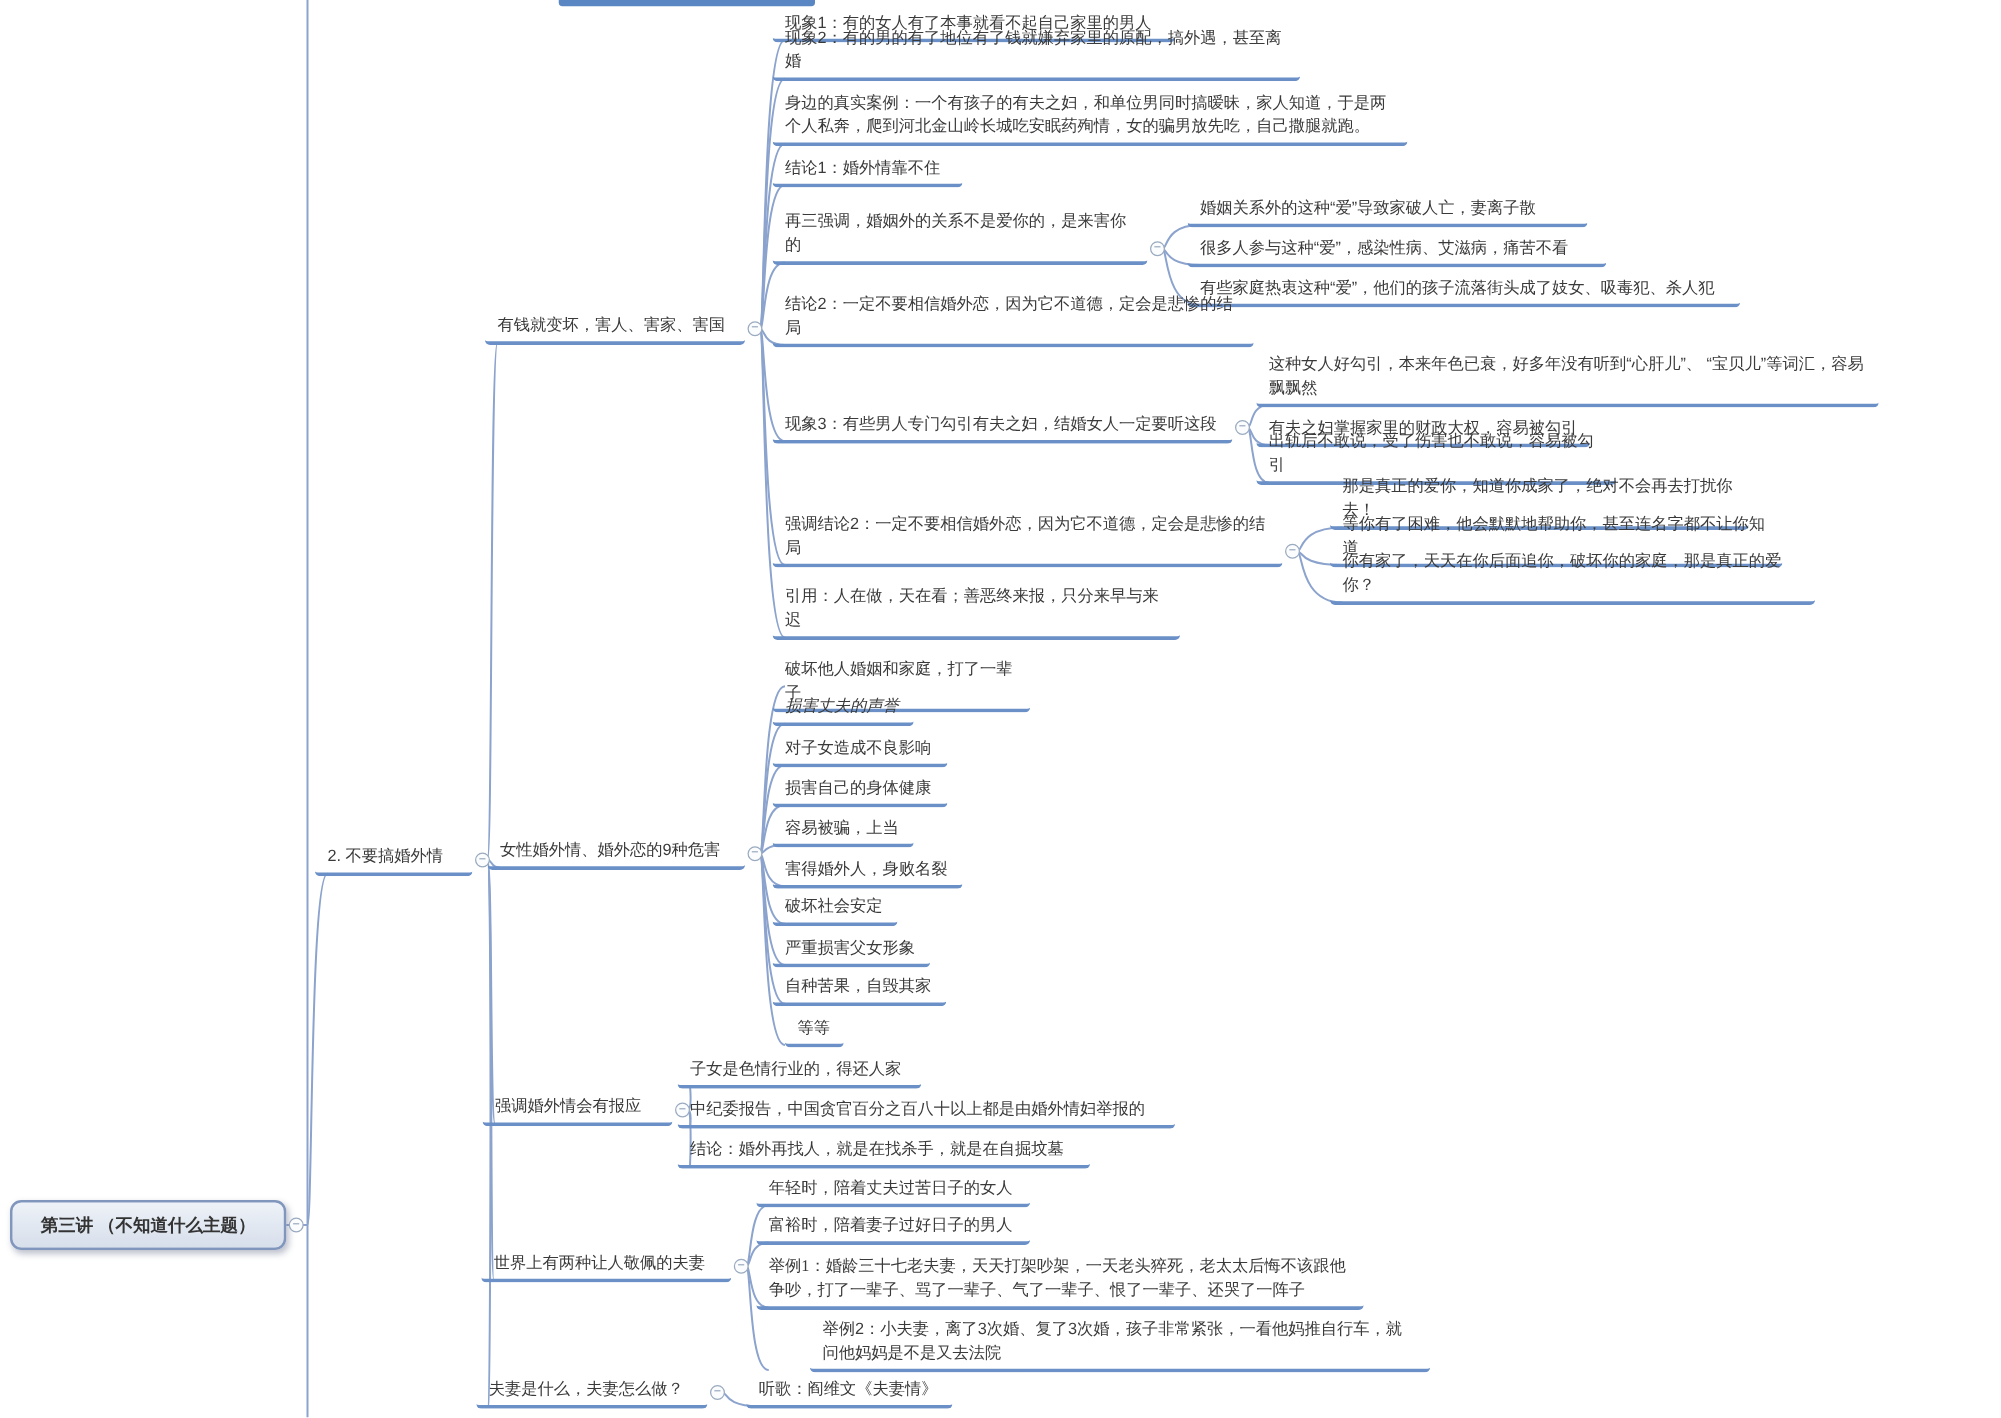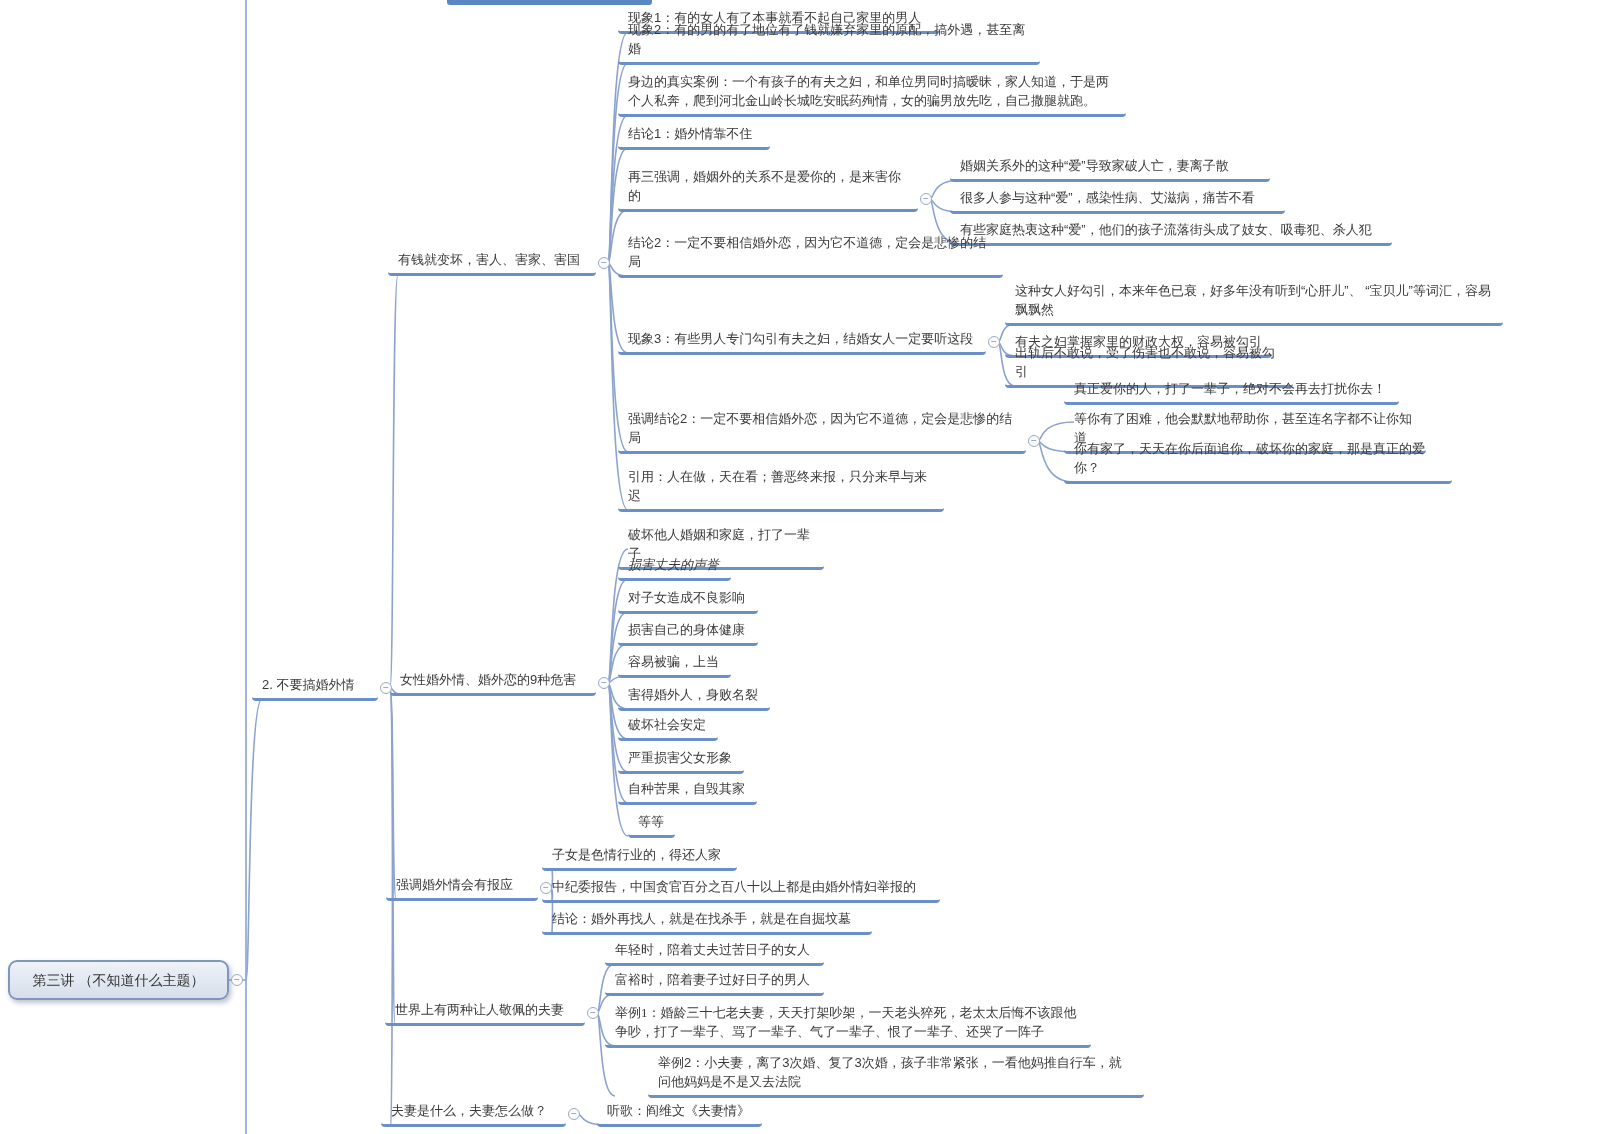--- a/index.html
+++ b/index.html
@@ -83,21 +83,21 @@
     <path d="M 597 1013 C 601 1013, 599 964, 615 964" class="wire"></path>
     <path d="M 597 1013 C 601 1013, 599 994, 615 994" class="wire"></path>
     <path d="M 597 1013 C 601 1013, 599 1046, 615 1046" class="wire"></path>
     <path d="M 597 1013 C 601 1013, 599 1096, 615 1096" class="wire"></path>
     <path d="M 390 688 C 394 688, 392 1125, 391 1125" class="wire"></path>
     <path d="M 578 1114 C 582 1114, 580 1125, 607 1125" class="wire"></path>
   </svg>
 
 <div id="nodes-layer">
     <div class="clipped-underline" style="left: 447px; top: 0px; width: 205px; height: 5px;"></div>
-    <div class="node root-node" style="left: 8px; width: 221px; top: 960px; height: 40px;">第三讲 （不知道什么主题）</div>
+    <div class="node root-node" style="left: 8px; width: 221px; top: 960px; height: 40px; font-weight: bold;">第三讲 （不知道什么主题）</div>
     <div class="toggle" style="left: 231px; top: 974px;">−</div>
     <div class="node" style="left: 252px; width: 126px; top: 673px;">2. 不要搞婚外情</div>
     <div class="toggle" style="left: 380px; top: 682px;">−</div>
     <div class="node" style="left: 388px; width: 208px; top: 248px;">有钱就变坏，害人、害家、害国</div>
     <div class="toggle" style="left: 598px; top: 257px;">−</div>
     <div class="node" style="left: 618px; width: 322px; top: 6px;">现象1：有的女人有了本事就看不起自己家里的男人</div>
     <div class="node" style="left: 618px; width: 422px; top: 18px;">现象2：有的男的有了地位有了钱就嫌弃家里的原配，搞外遇，甚至离婚</div>
     <div class="node" style="left: 618px; width: 508px; top: 70px;">身边的真实案例：一个有孩子的有夫之妇，和单位男同时搞暧昧，家人知道，于是两个人私奔，爬到河北金山岭长城吃安眠药殉情，女的骗男放先吃，自己撒腿就跑。</div>
     <div class="node" style="left: 618px; width: 152px; top: 122px;">结论1：婚外情靠不住</div>
     <div class="node" style="left: 618px; width: 300px; top: 165px;">再三强调，婚姻外的关系不是爱你的，是来害你的</div>
@@ -106,21 +106,21 @@
     <div class="node" style="left: 950px; width: 335px; top: 186px;">很多人参与这种“爱”，感染性病、艾滋病，痛苦不看</div>
     <div class="node" style="left: 950px; width: 442px; top: 218px;">有些家庭热衷这种“爱”，他们的孩子流落街头成了妓女、吸毒犯、杀人犯</div>
     <div class="node" style="left: 618px; width: 385px; top: 231px;">结论2：一定不要相信婚外恋，因为它不道德，定会是悲惨的结局</div>
     <div class="node" style="left: 618px; width: 368px; top: 327px;">现象3：有些男人专门勾引有夫之妇，结婚女人一定要听这段</div>
     <div class="toggle" style="left: 988px; top: 336px;">−</div>
     <div class="node" style="left: 1005px; width: 498px; top: 279px;">这种女人好勾引，本来年色已衰，好多年没有听到“心肝儿”、 “宝贝儿”等词汇，容易飘飘然</div>
     <div class="node" style="left: 1005px; width: 267px; top: 330px;">有夫之妇掌握家里的财政大权，容易被勾引</div>
     <div class="node" style="left: 1005px; width: 288px; top: 341px;">出轨后不敢说，受了伤害也不敢说，容易被勾引</div>
     <div class="node" style="left: 618px; width: 408px; top: 407px;">强调结论2：一定不要相信婚外恋，因为它不道德，定会是悲惨的结局</div>
     <div class="toggle" style="left: 1028px; top: 435px;">−</div>
-    <div class="node" style="left: 1064px; width: 335px; top: 377px;">真正爱你的人，打了一辈子，绝对不会再去打扰你去！</div>
+    <div class="node" style="left: 1064px; width: 335px; top: 377px;">那是真正的爱你，知道你成家了，绝对不会再去打扰你去！</div>
     <div class="node" style="left: 1064px; width: 362px; top: 407px;">等你有了困难，他会默默地帮助你，甚至连名字都不让你知道</div>
     <div class="node" style="left: 1064px; width: 388px; top: 437px;">你有家了，天天在你后面追你，破坏你的家庭，那是真正的爱你？</div>
     <div class="node" style="left: 618px; width: 326px; top: 465px;">引用：人在做，天在看；善恶终来报，只分来早与来迟</div>
     <div class="node" style="left: 390px; width: 206px; top: 668px;">女性婚外情、婚外恋的9种危害</div>
     <div class="toggle" style="left: 598px; top: 677px;">−</div>
     <div class="node" style="left: 618px; width: 206px; top: 523px;">破坏他人婚姻和家庭，打了一辈子</div>
     <div class="node" style="left: 618px; width: 113px; top: 553px; font-style: italic;">损害丈夫的声誉</div>
     <div class="node" style="left: 618px; width: 140px; top: 586px;">对子女造成不良影响</div>
     <div class="node" style="left: 618px; width: 140px; top: 618px;">损害自己的身体健康</div>
     <div class="node" style="left: 618px; width: 113px; top: 650px;">容易被骗，上当</div>

